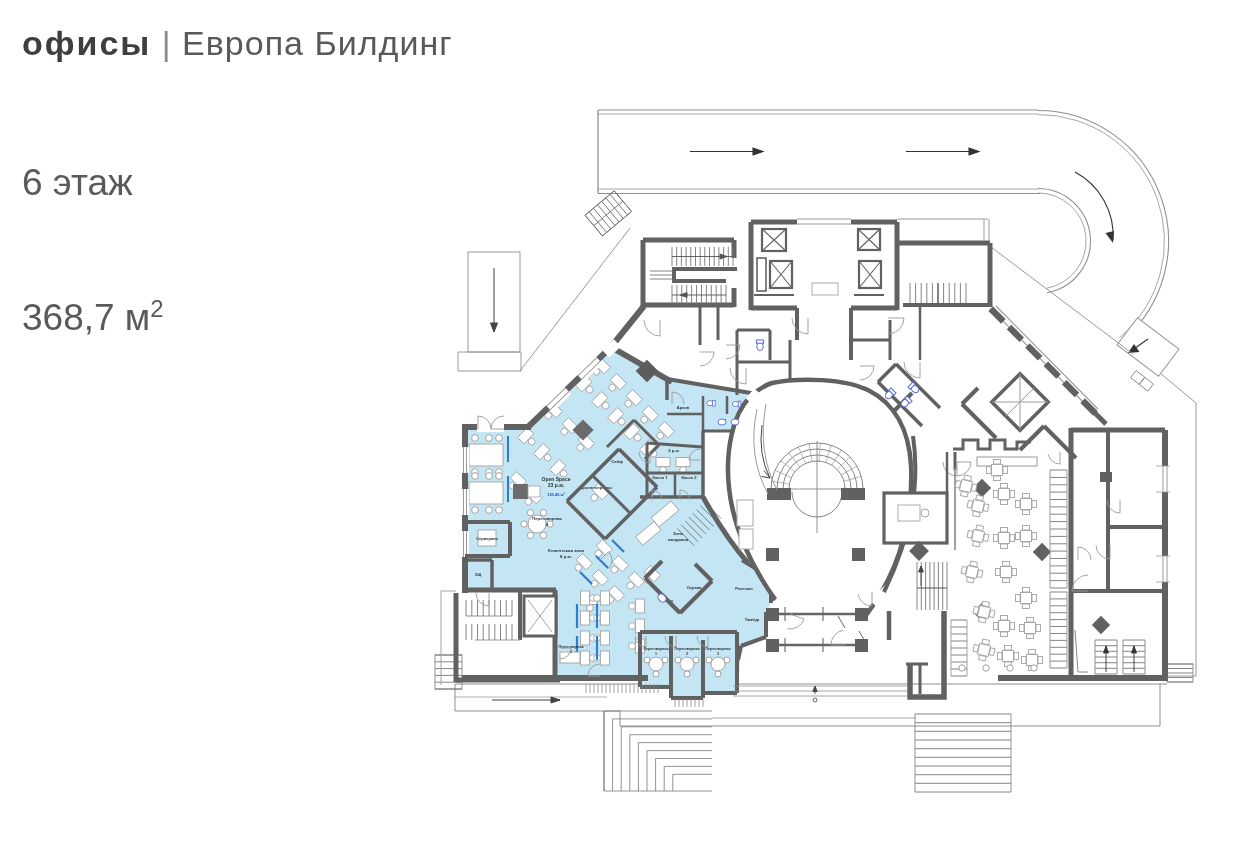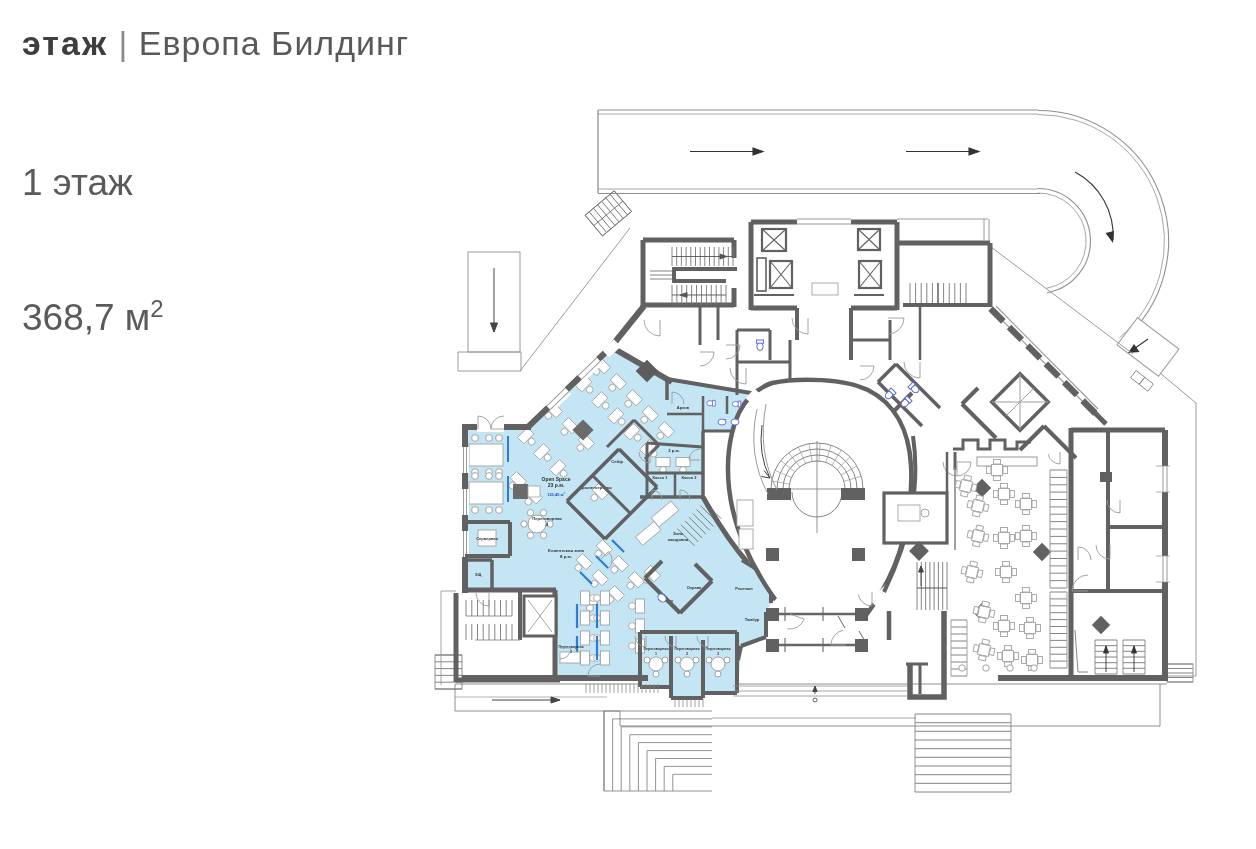--- a/index.html
+++ b/index.html
@@ -1,16 +1,16 @@
 <!DOCTYPE html>
 <html><head><meta charset="utf-8"><style>html,body{margin:0;padding:0;background:#fff;width:1256px;height:849px;overflow:hidden;}.hd{position:absolute;left:22px;top:24px;font-family:"Liberation Sans",sans-serif;font-size:34px;color:#59595b;letter-spacing:1px;}.hd b{color:#3f3d3f;font-weight:bold;letter-spacing:2px;}.fl{position:absolute;left:22px;top:162px;font-family:"Liberation Sans",sans-serif;font-size:37px;color:#5a5a5c;}.ar{position:absolute;left:22px;top:295px;font-family:"Liberation Sans",sans-serif;font-size:37px;color:#5a5a5c;}</style></head><body>
 
-<div class="hd"><b>этаж</b> <span style="color:#8a8a8c">|</span> Европа Билдинг</div>
-
-<div class="fl">1 этаж</div>
+<div class="hd"><b>офисы</b> <span style="color:#8a8a8c">|</span> Европа Билдинг</div>
+
+<div class="fl">6 этаж</div>
 
 <div class="ar">368,7 м<sup style="font-size:24px">2</sup></div>
 <svg width="1256" height="849" viewBox="0 0 1256 849">
 
 <path d="M 598 110 H 1038" stroke="#8f8f8f" stroke-width="1.1" fill="none" stroke-linejoin="miter" stroke-linecap="butt"></path>
 <path d="M 598 114 H 1038" stroke="#8f8f8f" stroke-width="0.8" fill="none" stroke-linejoin="miter" stroke-linecap="butt"></path>
 <path d="M 598 189 H 1038" stroke="#8f8f8f" stroke-width="0.8" fill="none" stroke-linejoin="miter" stroke-linecap="butt"></path>
 <path d="M 598 193.5 H 1040" stroke="#8f8f8f" stroke-width="1.1" fill="none" stroke-linejoin="miter" stroke-linecap="butt"></path>
 <path d="M 598 110 V 193.5" stroke="#8f8f8f" stroke-width="0.8" fill="none" stroke-linejoin="miter" stroke-linecap="butt"></path>
 

